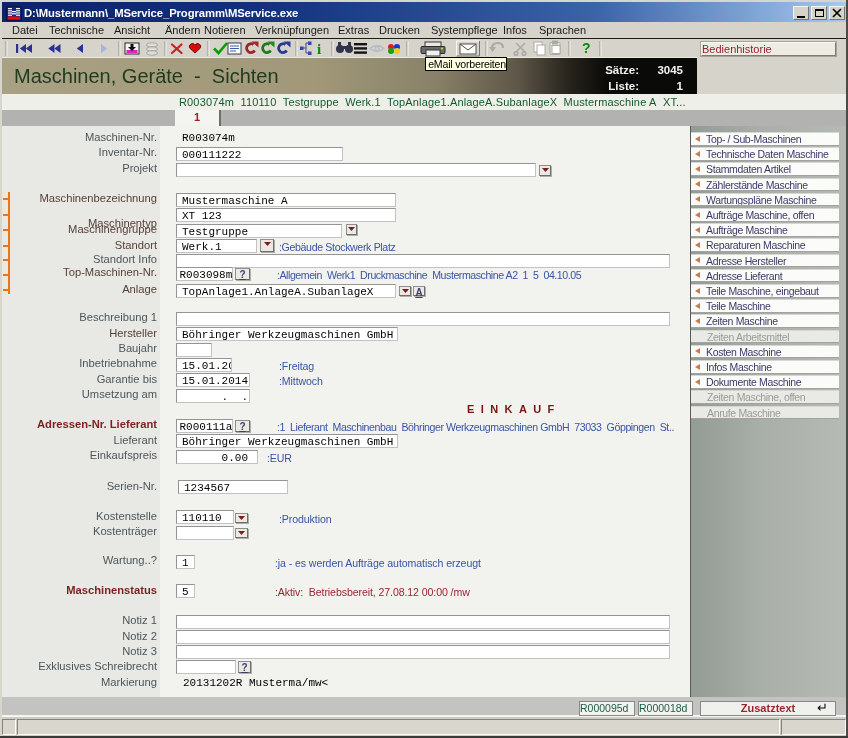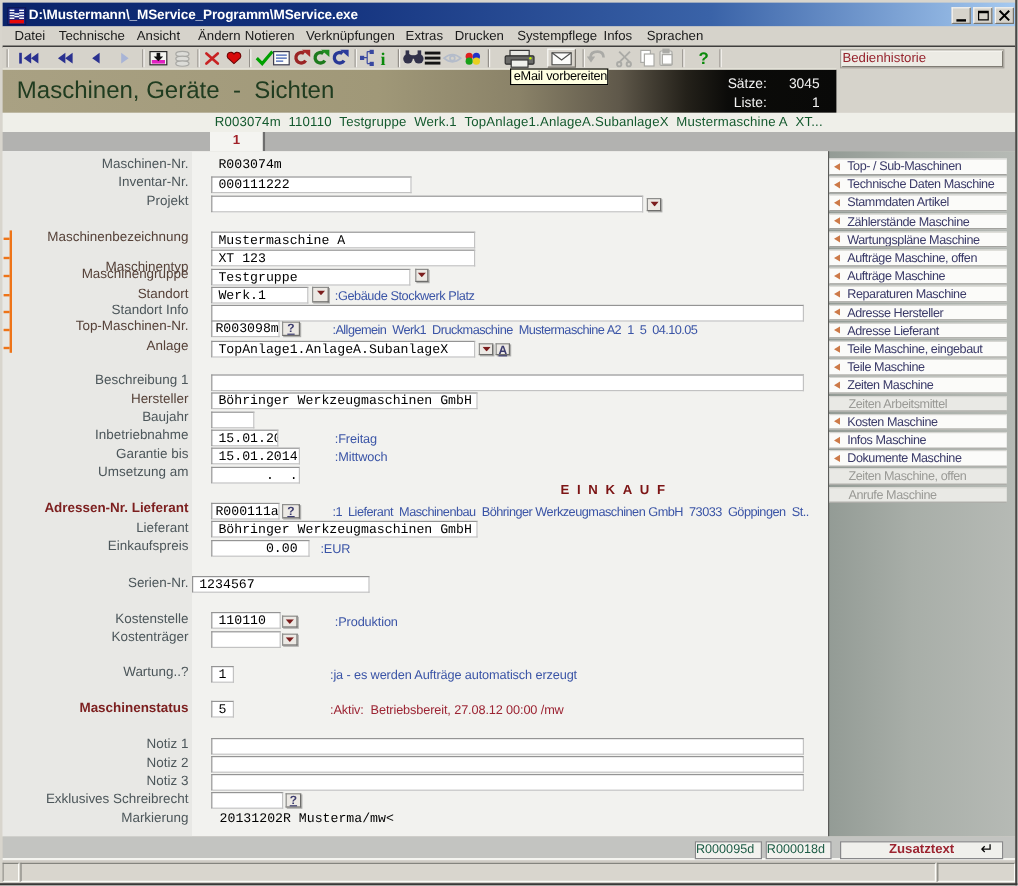--- a/index.html
+++ b/index.html
@@ -12,21 +12,21 @@
 
 #menu{left:2px;top:22px;width:844px;height:16px;background:#d6d3cb}
 #menu span{position:absolute;top:2px;font-size:11px;color:#1a1a1a}
 #mline{left:2px;top:38px;width:844px;height:2px;background:#1a1a1a}
 
 #tools{left:2px;top:39px;width:844px;height:19px;background:#d6d3cb}
 #bedien{left:699px;top:3px;width:135px;height:14px;background:#ecebe4;border:1px solid;border-color:#f8f8f4 #807c74 #807c74 #f8f8f4;outline:1px solid #a7a39b;color:#96232d;font-size:11px;text-align:left;line-height:12px}
 
 #hdr{left:2px;top:57px;width:695px;height:37px;border-top:1px solid #eceadf;background:linear-gradient(90deg,#a9a183 0%,#a09878 45%,#8a8268 62%,#5f584a 74%,#24211a 82%,#0b0b09 87%,#090908 100%)}
 #htitle{left:12px;top:7px;font-size:20px;color:#203c20}
-.hlab{position:absolute;color:#f2f2f2;font-size:11.5px;font-weight:400;text-align:right}
+.hlab{position:absolute;color:#f2f2f2;font-size:11.5px;font-weight:700;text-align:right}
 
 #crumb{left:2px;top:94px;width:844px;height:16px;background:#efefe9;font-size:11px;letter-spacing:0.15px;color:#14592e}
 
 #tband{left:2px;top:110px;width:844px;height:16px;background:#b2b2b0}
 #tab1{position:absolute;left:173px;top:0;width:46px;height:16px;background:#f4f4f1;border-right:2px solid #6e6e6e;color:#a02028;font-weight:700;font-size:11px;text-align:center;line-height:15px}
 
 #main{left:2px;top:126px;width:688px;height:571px;background:#f2f2ef}
 #lcol{position:absolute;left:0;top:0;width:158px;height:571px;background:#e8e8e5}
 .lb{position:absolute;left:0;width:155px;text-align:right;font-size:11.2px;color:#4c565a;white-space:nowrap;transform:translateY(-2px)}
 .lbb{color:#554138}
@@ -309,21 +309,21 @@
   <div class="lb lbr" style="top:294px">Adressen-Nr. Lieferant</div>
   <div class="bx" style="left:174px;top:292.5px;width:57px;padding-left:2.5px">R000111a</div>
   <div class="qb" style="left:233px;top:293.5px;width:15px;height:12px">?</div>
   <div class="bt" style="left:275px;top:295px;letter-spacing:-0.42px">:1&nbsp; Lieferant&nbsp; Maschinenbau&nbsp; Böhringer Werkzeugmaschinen GmbH&nbsp; 73033&nbsp; Göppingen&nbsp; St..</div>
   <div class="lb" style="top:309.5px">Lieferant</div>
   <div class="bx" style="left:174px;top:308px;width:222px">Böhringer Werkzeugmaschinen GmbH</div>
   <div class="lb" style="top:325px">Einkaufspreis</div>
   <div class="bx" style="left:174px;top:323.5px;width:82px;text-align:right;padding-right:9px">0.00</div>
   <div class="bt" style="left:265px;top:325.5px">:EUR</div>
   <div class="lb" style="top:355.5px">Serien-Nr.</div>
-  <div class="bx" style="left:158px;top:354px;width:148px">1234567</div>
+  <div class="bx" style="left:176px;top:354px;width:110px">1234567</div>
   <div class="lb" style="top:385.5px">Kostenstelle</div>
   <div class="bx" style="left:174px;top:384px;width:58px">110110</div>
   <div class="db" style="left:233px;top:386.5px;width:13px;height:10px">
       <svg width="7" height="4">
         <path d="M0 0h7l-3.5 4z" fill="#7b1d1d"></path>
       </svg>
     </div>
   <div class="bt" style="left:277px;top:387px">:Produktion</div>
   <div class="lb" style="top:401px">Kostenträger</div>
   <div class="bx" style="left:174px;top:399.5px;width:58px"></div>

